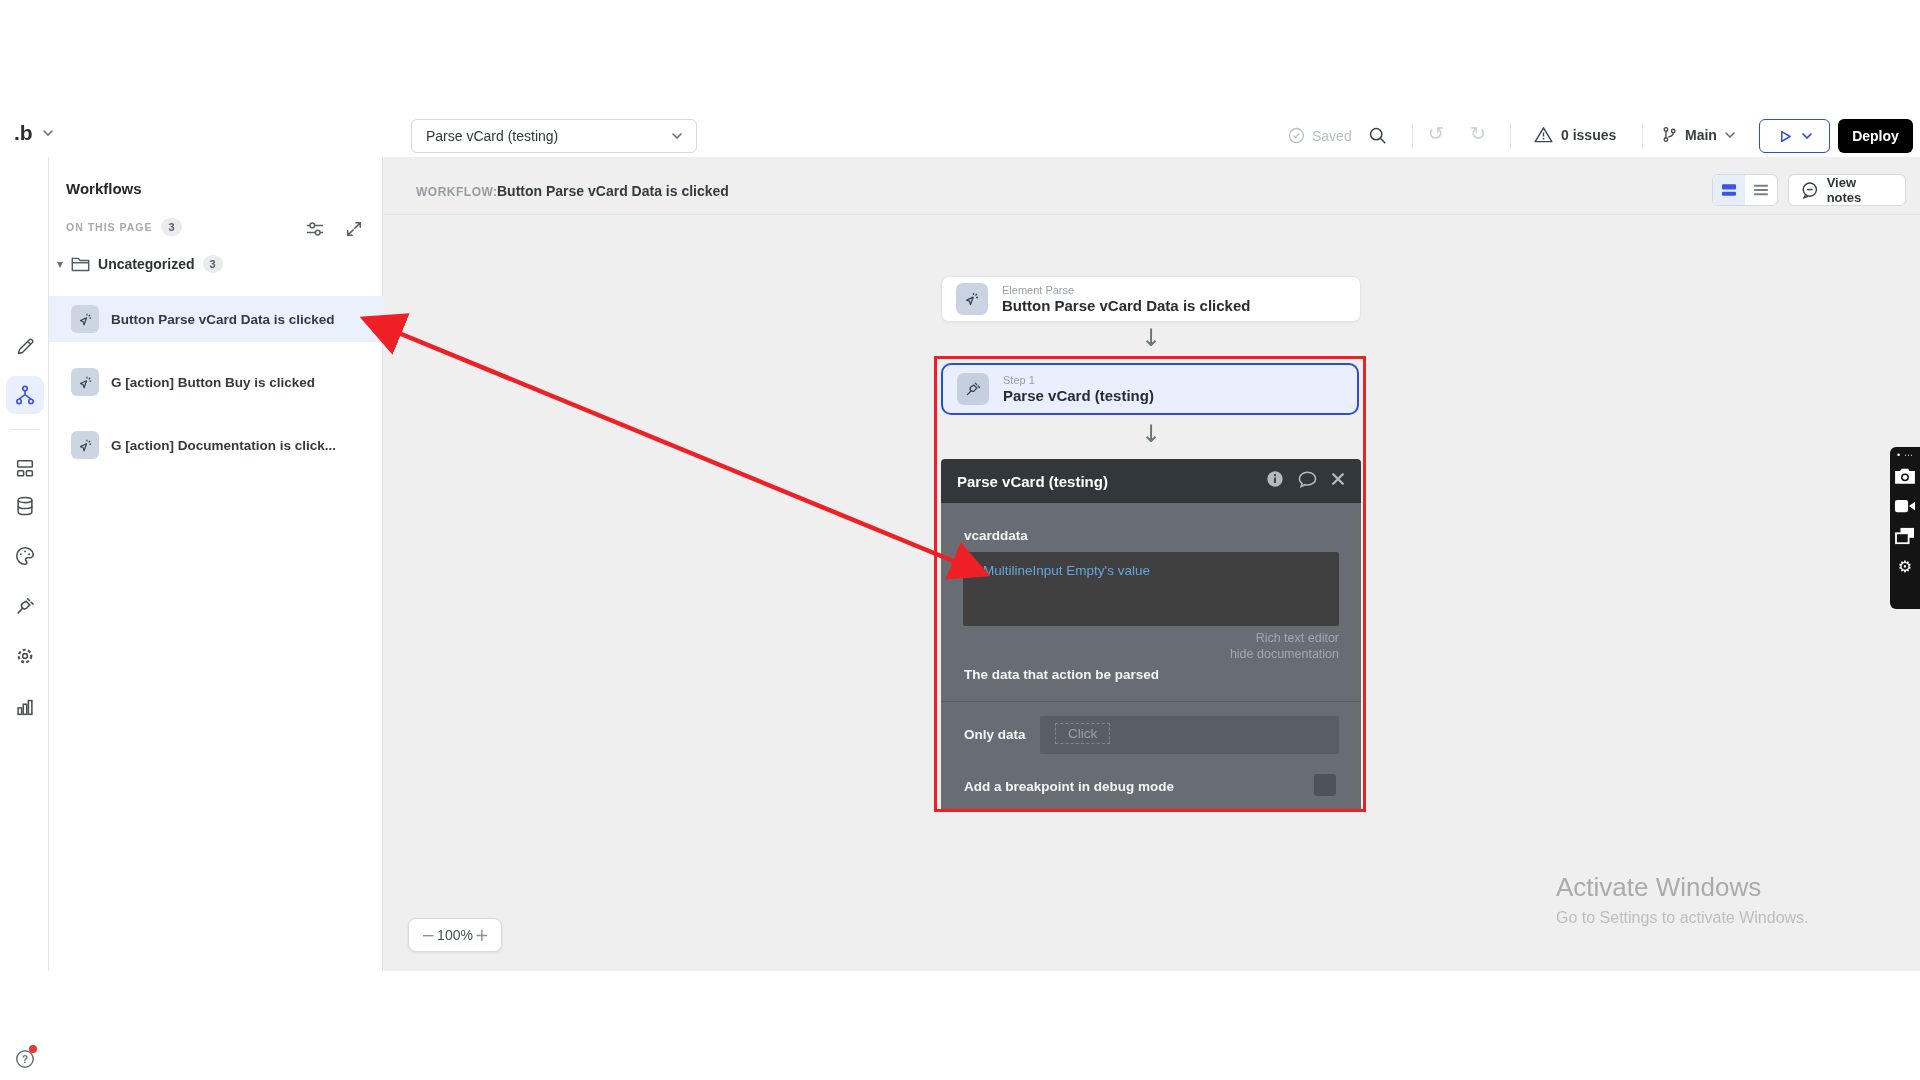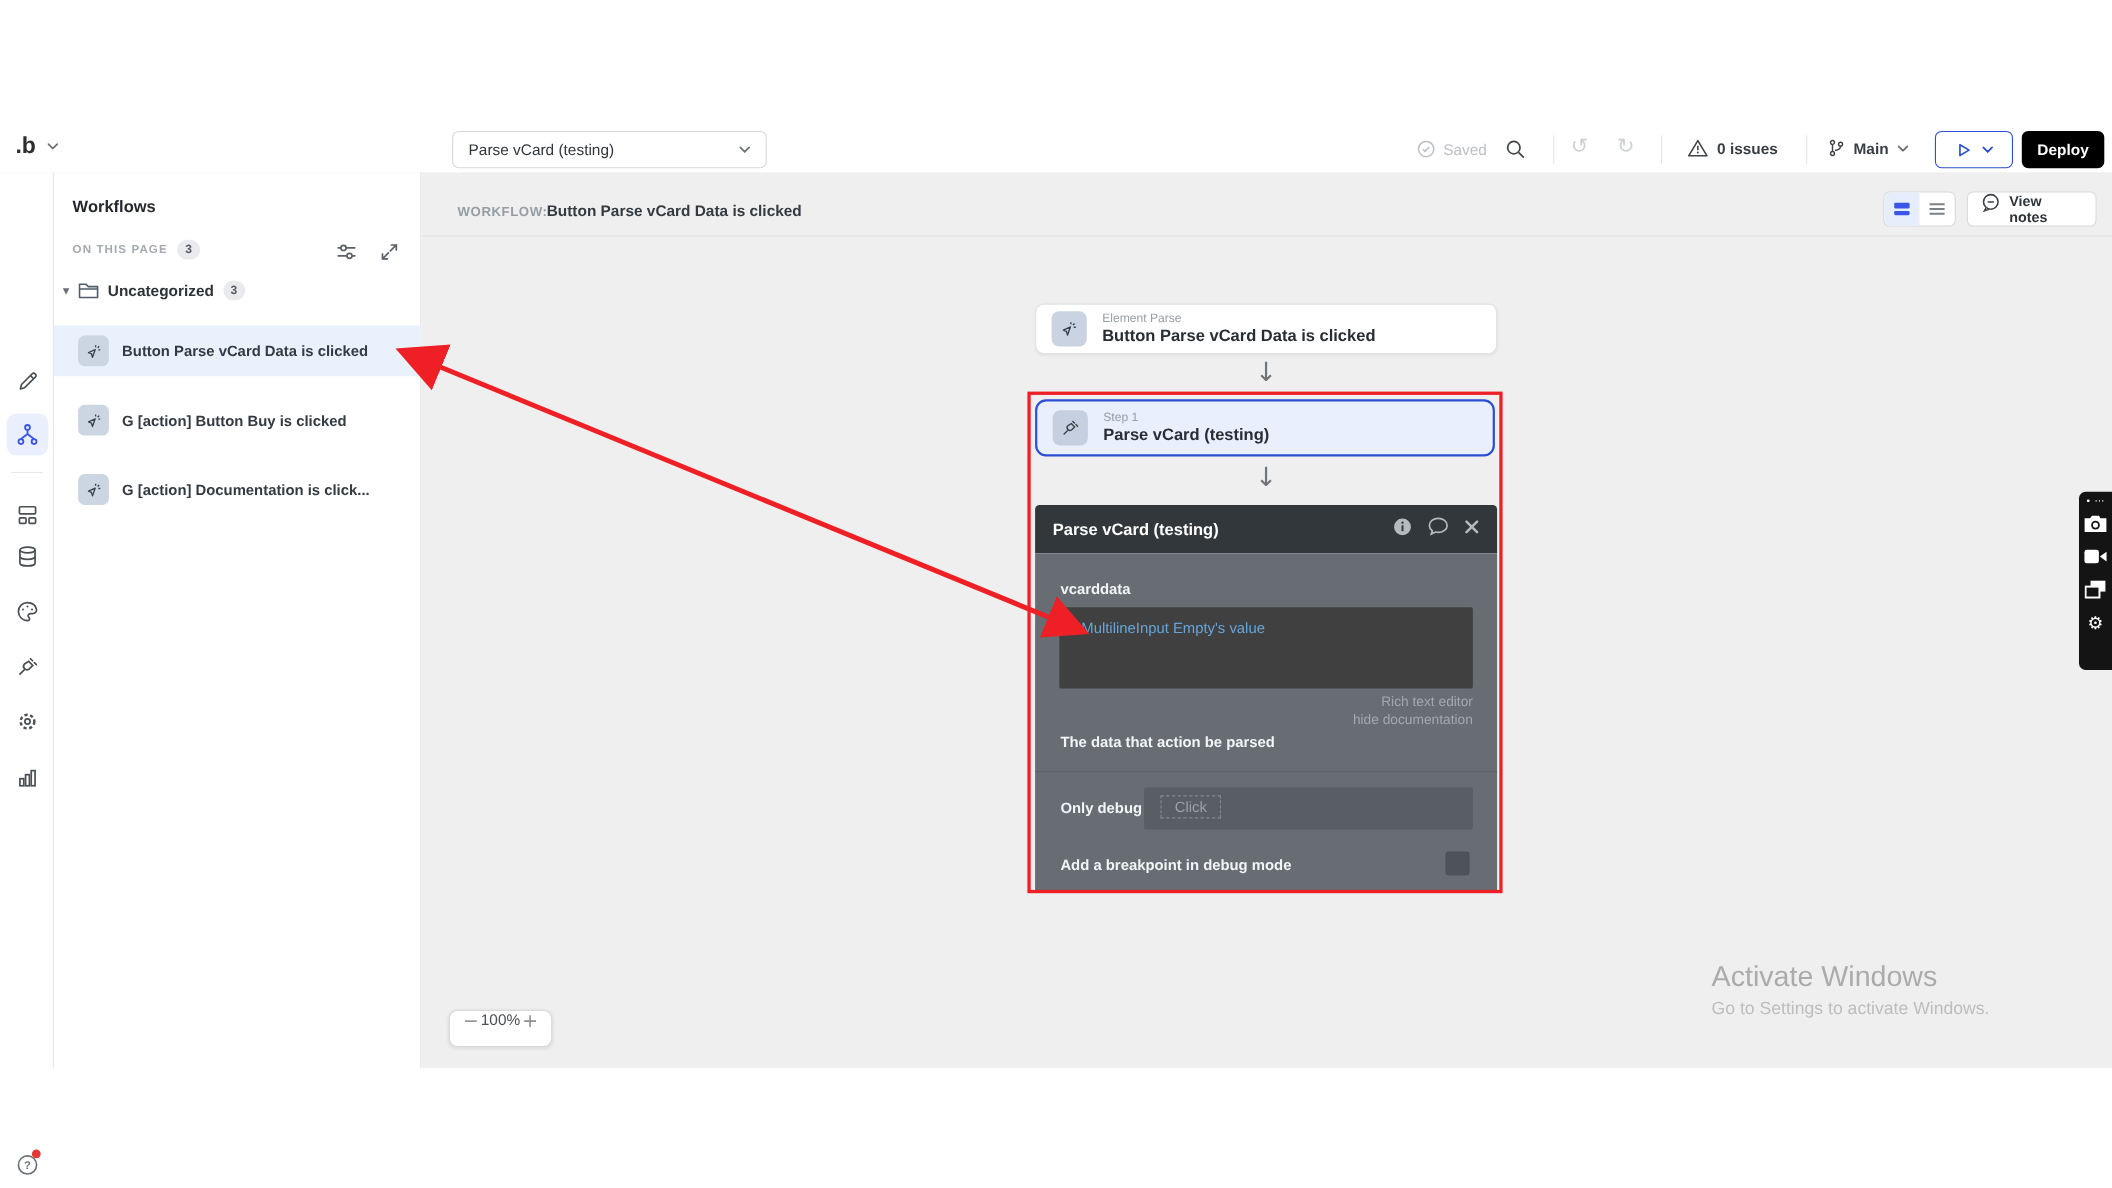--- a/index.html
+++ b/index.html
@@ -22,21 +22,21 @@
   .wfitem{position:absolute;left:0;width:334px;height:46px;display:flex;align-items:center;gap:12px;padding-left:22px;box-sizing:border-box;cursor:pointer;}
   .wfitem .lbl{font-size:13.5px;font-weight:600;color:#333a41;white-space:nowrap;overflow:hidden;max-width:240px;}
   .iconsq{width:28px;height:28px;background:#ccd5e2;border-radius:6px;display:flex;align-items:center;justify-content:center;flex:none;}
   .canvas{position:absolute;left:383px;top:157px;width:1537px;height:814px;background:#efefef;}
   .node{position:absolute;box-sizing:border-box;display:flex;align-items:center;gap:14px;padding-left:14px;}
   .nodetype{font-size:11px;color:#979ea6;line-height:14px;}
   .nodetitle{font-size:15px;font-weight:700;color:#272d33;line-height:18px;}
   .nodesq{width:32px;height:32px;background:#c9d3e1;border-radius:7px;display:flex;align-items:center;justify-content:center;flex:none;}
   .darrow{position:absolute;width:28px;text-align:center;font-family:"DejaVu Sans",sans-serif;font-size:24px;color:#70757a;}
   .ppanel-lbl{position:absolute;font-size:13.5px;font-weight:600;color:#f2f4f6;}
-  .whitebtn{background:#fff;border:1px solid #dadada;border-radius:6px;box-sizing:border-box;display:flex;align-items:flex-start;}
+  .whitebtn{background:#fff;border:1px solid #dadada;border-radius:6px;box-sizing:border-box;display:flex;align-items:center;}
   .annot{position:absolute;left:0;top:0;pointer-events:none;z-index:60;}
   .redrect{position:absolute;left:934px;top:356px;width:432px;height:456px;border:3px solid #ee2025;box-sizing:border-box;z-index:50;pointer-events:none;}
   .wm1{font-size:26px;color:#ababab;font-weight:400;}
   .wm2{font-size:16px;color:#bdbdbd;}
   .widgeticon{width:30px;height:30px;display:flex;align-items:center;justify-content:center;cursor:pointer;}
 </style>
 </head>
 <body>
 
 <div class="screen">
@@ -310,21 +310,21 @@
       <div class="ppanel-lbl" style="left:23px;top:25px;">vcarddata</div>
       <div class="abs" style="left:22px;top:49px;width:376px;height:74px;background:#404040;border-radius:2px;cursor:text;">
         <span style="position:absolute;left:20px;top:11px;font-size:13.5px;color:#65a5dc;cursor:pointer;">MultilineInput Empty's value</span>
       </div>
       <div class="abs" style="left:22px;top:127px;width:376px;text-align:right;font-size:12.5px;color:#a2a8ae;line-height:16px;">
         <span style="cursor:pointer;">Rich text editor</span><br>
         <span style="cursor:pointer;">hide documentation</span>
       </div>
       <div class="ppanel-lbl" style="left:23px;top:164px;">The data that action be parsed</div>
       <div class="abs" style="left:0;top:198px;width:420px;height:1px;background:#5a6066;"></div>
-      <div class="ppanel-lbl" style="left:23px;top:224px;">Only debug</div>
+      <div class="ppanel-lbl" style="left:23px;top:224px;">Only data</div>
       <div class="abs" style="left:99px;top:213px;width:299px;height:38px;background:#585e64;border-radius:2px;cursor:text;">
         <span style="position:absolute;left:15px;top:7px;padding:2px 12px;border:1.5px dashed #82888e;color:#9aa0a6;font-size:13.5px;">Click</span>
       </div>
       <div class="ppanel-lbl" style="left:23px;top:276px;">Add a breakpoint in debug mode</div>
       <div class="abs" style="left:373px;top:271px;width:22px;height:22px;background:#4d5359;border-radius:3px;cursor:pointer;"></div>
     </div>
   </div>
 
   <div class="redrect"></div>
 

